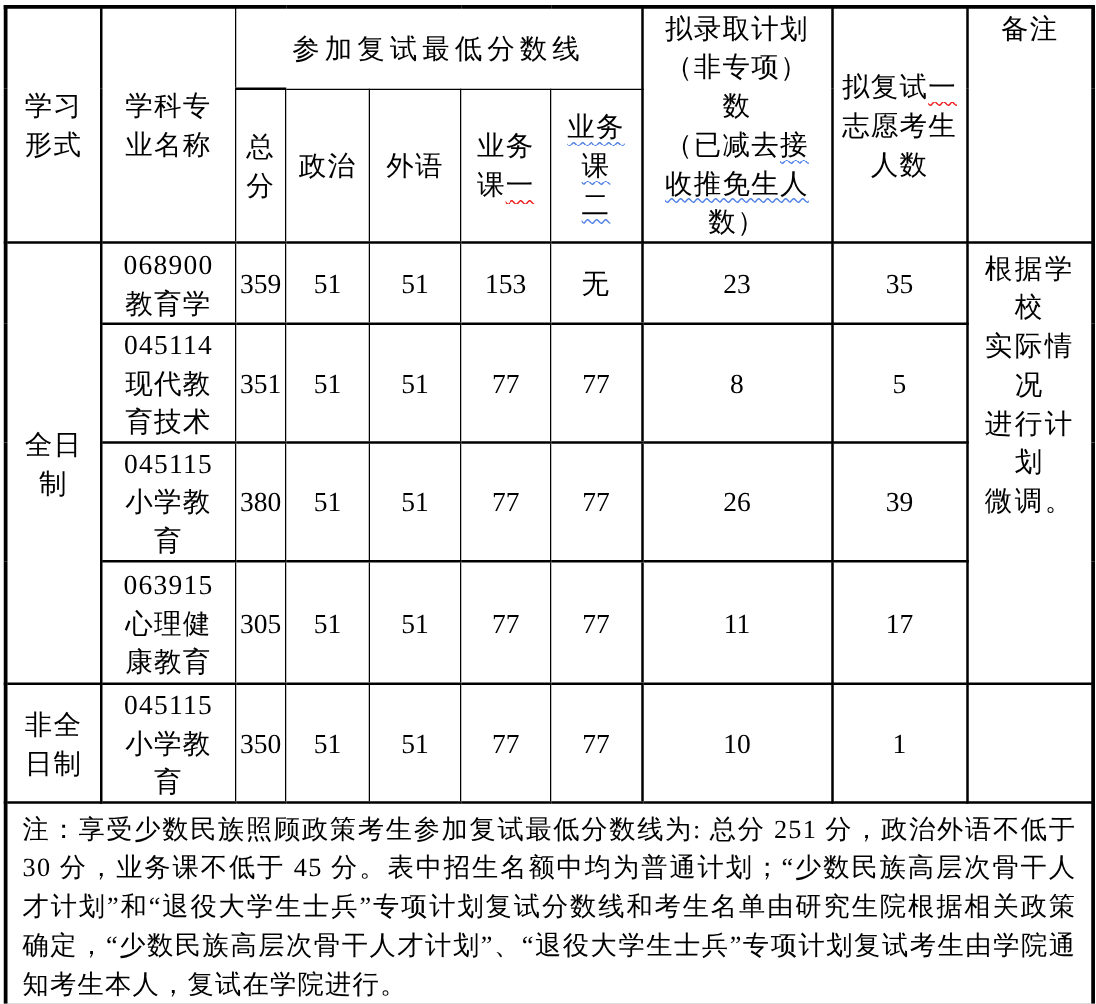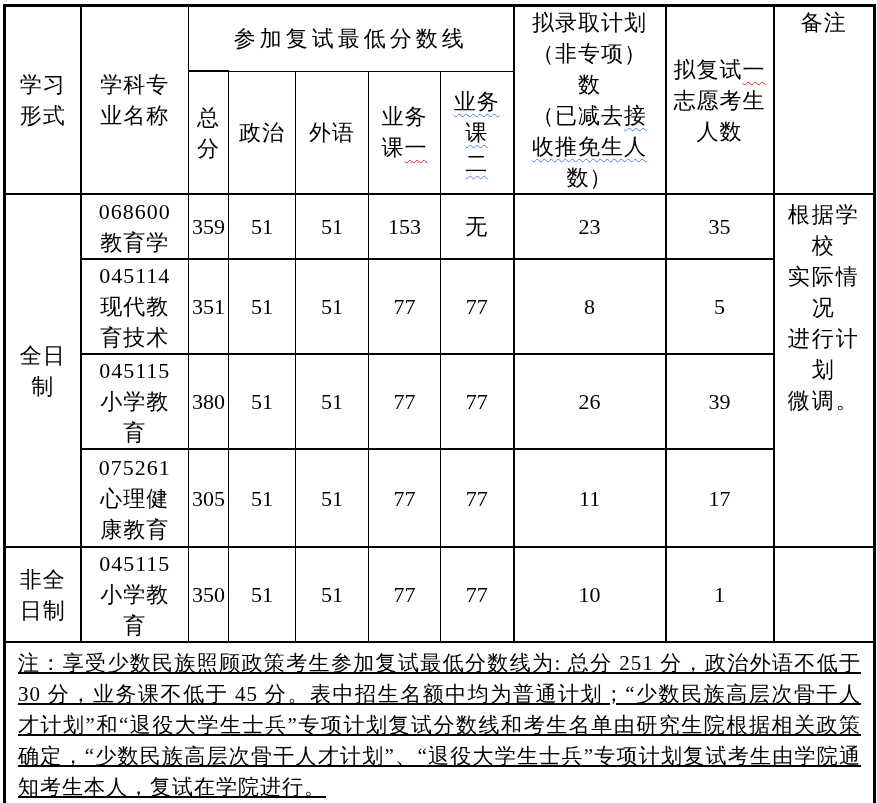--- a/index.html
+++ b/index.html
@@ -41,21 +41,21 @@
     text-decoration-color: var(--squiggle-blue, #4f81e8);
     text-decoration-thickness: 1px; text-underline-offset: 4px;
   }
   tr.rh1 { height: 64px; }
   tr.rh2 { height: 120px; }
   tr.r1 { height: 65px; }
   tr.r2 { height: 93px; }
   tr.r3 { height: 94px; }
   tr.r4 { height: 98px; }
   tr.r5 { height: 93px; padding-left: 44px; }
-  tr.rnote { height: 153px; text-decoration: underline; }
+  tr.rnote { height: 153px; }
   td.note-cell {
     white-space: normal; text-align: justify; text-justify: inter-ideograph;
     vertical-align: top; padding: 5px 12px 0 12px;
     font-size: 21px; line-height: 31px; letter-spacing: 1px;
   }
 </style>
 </head>
 <body>
 
 <div class="page">
@@ -97,21 +97,21 @@
         <td class="thin-lr">外语</td>
         <td class="thin-lr"><span>业务
 课</span><span class="wavy-red">一</span></td>
         <td class="thin-lr"><span class="wavy-blue">业务课
 二</span></td>
       </tr>
 
       <tr class="r1">
         <td rowspan="4">全日
 制</td>
-        <td class="thin-r">068600
+        <td class="thin-r">068900
 教育学</td>
         <td class="num thin-lr">359</td>
         <td class="num thin-lr">51</td>
         <td class="num thin-lr">51</td>
         <td class="num thin-lr">153</td>
         <td class="thin-lr">无</td>
         <td class="num">23</td>
         <td class="num">35</td>
         <td rowspan="4" class="remark-body">根据学校
 实际情况
@@ -136,21 +136,21 @@
 育</td>
         <td class="num thin-lr">380</td>
         <td class="num thin-lr">51</td>
         <td class="num thin-lr">51</td>
         <td class="num thin-lr">77</td>
         <td class="num thin-lr">77</td>
         <td class="num">26</td>
         <td class="num">39</td>
       </tr>
       <tr class="r4">
-        <td class="thin-r">075261
+        <td class="thin-r">063915
 心理健
 康教育</td>
         <td class="num thin-lr">305</td>
         <td class="num thin-lr">51</td>
         <td class="num thin-lr">51</td>
         <td class="num thin-lr">77</td>
         <td class="num thin-lr">77</td>
         <td class="num">11</td>
         <td class="num">17</td>
       </tr>

